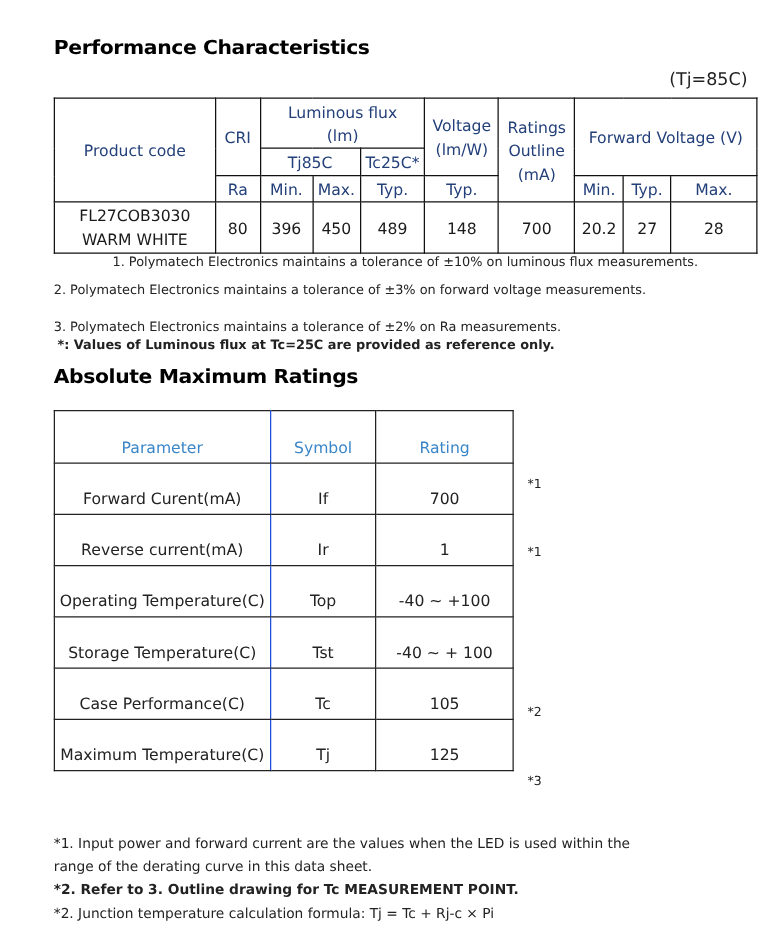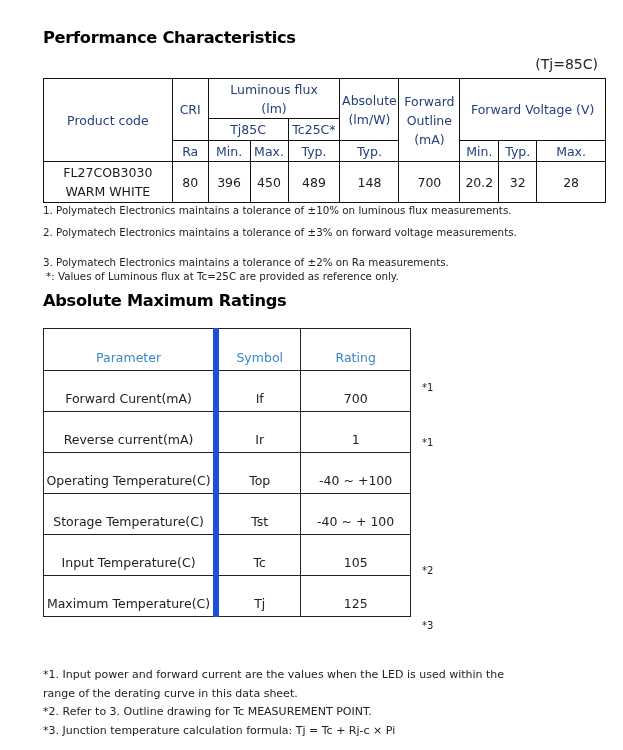--- a/index.html
+++ b/index.html
@@ -11,21 +11,21 @@
   table { border-collapse:collapse; position:absolute; }
   #perf { left:43px; top:78px; width:563px; }
   #perf td { border:1.5px solid #111; text-align:center; vertical-align:middle; padding:0;
              font-size:12.5px; line-height:19px; }
   #perf td.hd { color:#24407a; }
   .notes { position:absolute; left:43px; font-size:10.3px; color:#222; white-space:nowrap; }
   #abs { left:43px; top:328px; width:368px; }
   #abs td { border:1px solid #222; text-align:center; vertical-align:bottom; padding:0 0 5px 0;
             font-size:12.5px; color:#222; height:35px; }
   #abs td.ph { color:#3a86c8; height:36px; padding-bottom:5px; }
-  #abs td.c1 { border-right:6px solid #1d4ed8; }
+  #abs td.c1 { border-right:1px solid #1d4ed8; }
   .mark { position:absolute; left:422px; font-size:10px; color:#222; }
   .foot { position:absolute; left:43px; font-size:11px; color:#222; white-space:nowrap; }
 </style>
 </head>
 <body>
 
 <div class="h1" style="left:43px; top:29px;">Performance Characteristics</div>
 <div class="cond">(Tj=85C)</div>
 
 <table id="perf">
@@ -43,25 +43,25 @@
   </colgroup>
   <tbody>
       <tr style="height:40px">
     <td class="hd" rowspan="3">Product code</td>
     <td class="hd" rowspan="2">CRI</td>
     <td class="hd" colspan="3">
       <div>Luminous flux</div>
       <div>(lm)</div>
     </td>
     <td class="hd" rowspan="2">
-      <div>Absolute</div>
+      <div>Voltage</div>
       <div>(lm/W)</div>
     </td>
     <td class="hd" rowspan="3">
-      <div>Forward</div>
+      <div>Ratings</div>
       <div>Outline</div>
       <div>(mA)</div>
     </td>
     <td class="hd" colspan="3" rowspan="2">Forward Voltage (V)</td>
   </tr>
   <tr style="height:22px">
     <td class="hd" colspan="2">Tj85C</td>
     <td class="hd">Tc25C*</td>
   </tr>
   <tr style="height:21px">
@@ -79,30 +79,30 @@
       <div>FL27COB3030</div>
       <div>WARM WHITE</div>
     </td>
     <td>80</td>
     <td>396</td>
     <td>450</td>
     <td>489</td>
     <td>148</td>
     <td>700</td>
     <td>20.2</td>
-    <td>32</td>
+    <td>27</td>
     <td>28</td>
   </tr>
 </tbody>
   </table>
 
-<div class="notes" style="top:204px;">1. Polymatech Electronics maintains a tolerance of ±10% on luminous flux measurements.</div>
+<div class="notes" style="top:204px;margin-left:47px;">1. Polymatech Electronics maintains a tolerance of ±10% on luminous flux measurements.</div>
 <div class="notes" style="top:226px;">2. Polymatech Electronics maintains a tolerance of ±3% on forward voltage measurements.</div>
 <div class="notes" style="top:256px;">3. Polymatech Electronics maintains a tolerance of ±2% on Ra measurements.</div>
-<div class="notes" style="top:270px; left:46px;">*: Values of Luminous flux at Tc=25C are provided as reference only.</div>
+<div class="notes" style="top:270px; left:46px;font-weight:bold;">*: Values of Luminous flux at Tc=25C are provided as reference only.</div>
 
 <div class="h1" style="left:43px; top:292px;">Absolute Maximum Ratings</div>
 
 <table id="abs">
   <colgroup>
       <col style="width:173px">
       <col style="width:85px">
       <col style="width:110px">
     </colgroup>
   <tbody>
@@ -125,33 +125,33 @@
     <td class="c1">Operating Temperature(C)</td>
     <td>Top</td>
     <td>-40 ~ +100</td>
   </tr>
   <tr>
     <td class="c1">Storage Temperature(C)</td>
     <td>Tst</td>
     <td>-40 ~ + 100</td>
   </tr>
   <tr>
-    <td class="c1">Input Temperature(C)</td>
+    <td class="c1">Case Performance(C)</td>
     <td>Tc</td>
     <td>105</td>
   </tr>
   <tr>
     <td class="c1">Maximum Temperature(C)</td>
     <td>Tj</td>
     <td>125</td>
   </tr>
 </tbody>
   </table>
 
 <div class="mark" style="top:382px;">*1</div>
 <div class="mark" style="top:437px;">*1</div>
 <div class="mark" style="top:565px;">*2</div>
 <div class="mark" style="top:620px;">*3</div>
 
 <div class="foot" style="top:668px;">*1. Input power and forward current are the values when the LED is used within the</div>
 <div class="foot" style="top:687px;text-align:center;">range of the derating curve in this data sheet.</div>
-<div class="foot" style="top:705px;">*2. Refer to 3. Outline drawing for Tc MEASUREMENT POINT.</div>
-<div class="foot" style="top:724px;">*3. Junction temperature calculation formula: Tj = Tc + Rj-c × Pi</div>
+<div class="foot" style="top:705px;font-weight:bold;">*2. Refer to 3. Outline drawing for Tc MEASUREMENT POINT.</div>
+<div class="foot" style="top:724px;">*2. Junction temperature calculation formula: Tj = Tc + Rj-c × Pi</div>
 
 </body></html>

